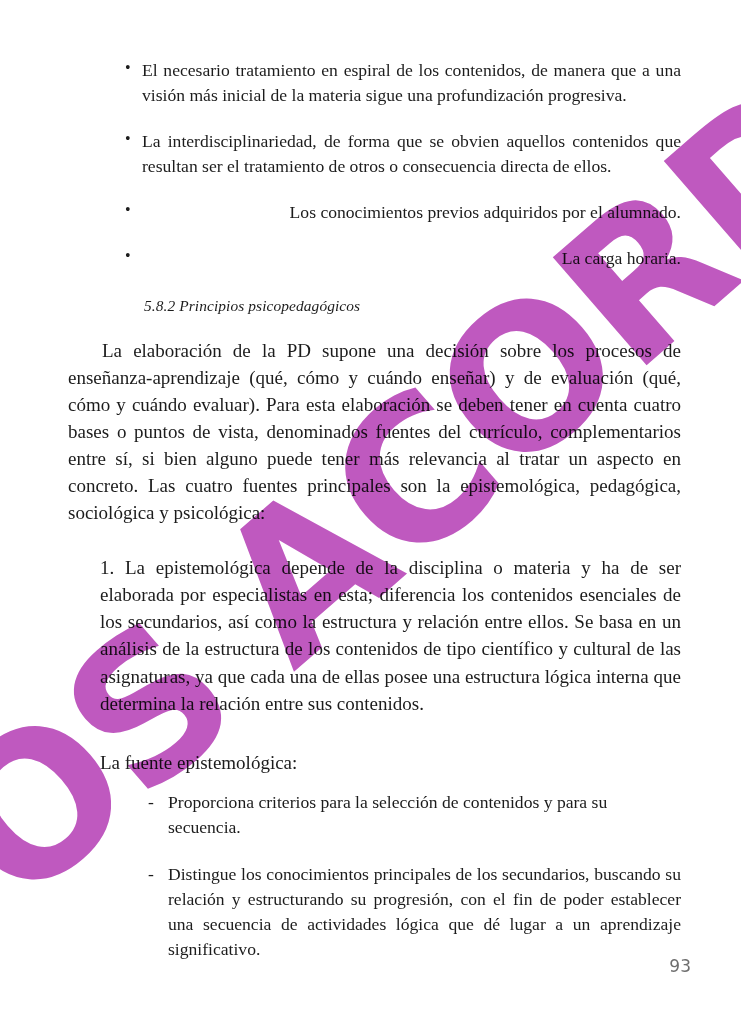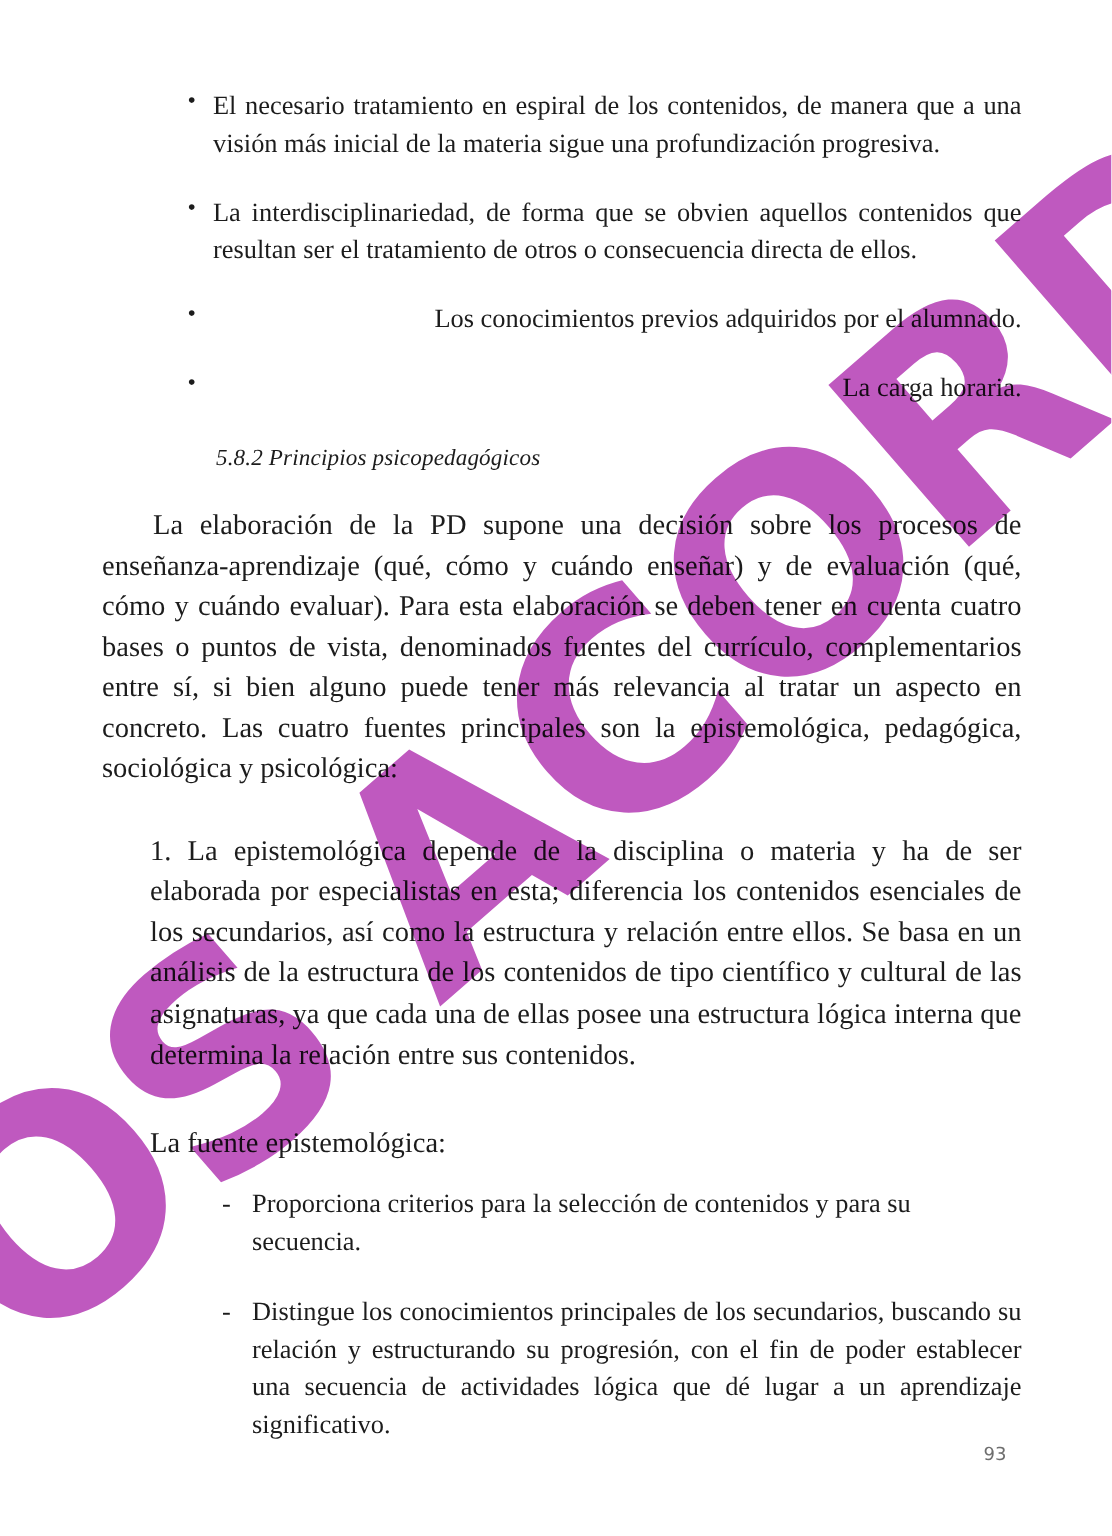--- a/index.html
+++ b/index.html
@@ -156,24 +156,24 @@
   ul.dashes > li.short {
     text-align: left;
   }
   ul.dashes > li:last-child {
     margin-bottom: 0;
   }
 
   
   .page-number {
     position: absolute;
-    right: 70px;
+    right: 50px;
     bottom: 48px;
     font-family: "DejaVu Sans", sans-serif;
-    font-size: 12px;
+    font-size: 17px;
     color: #6e6e6e;
     z-index: 3;
   }
 </style>
 </head>
 <body>
 
 <div class="page">
 
   <div class="watermark-layer">

